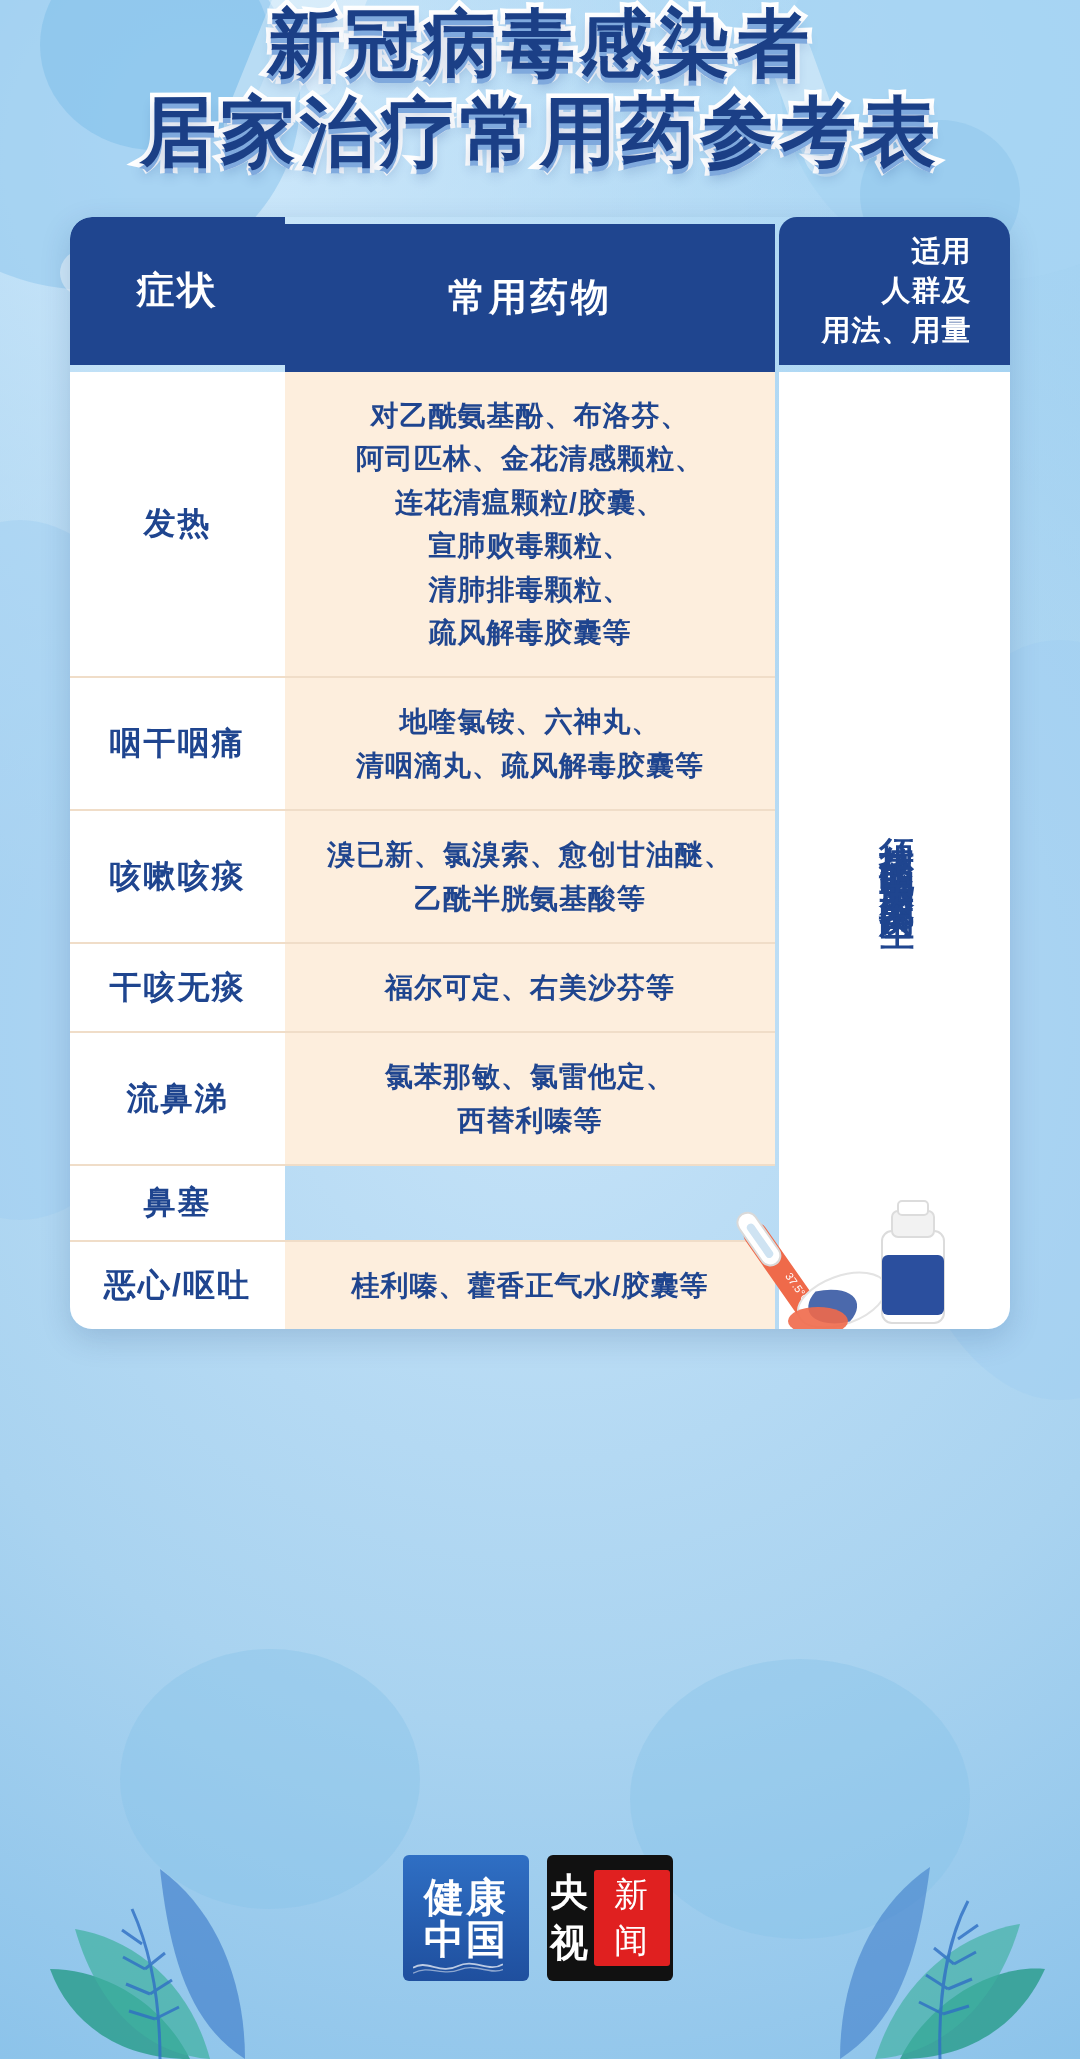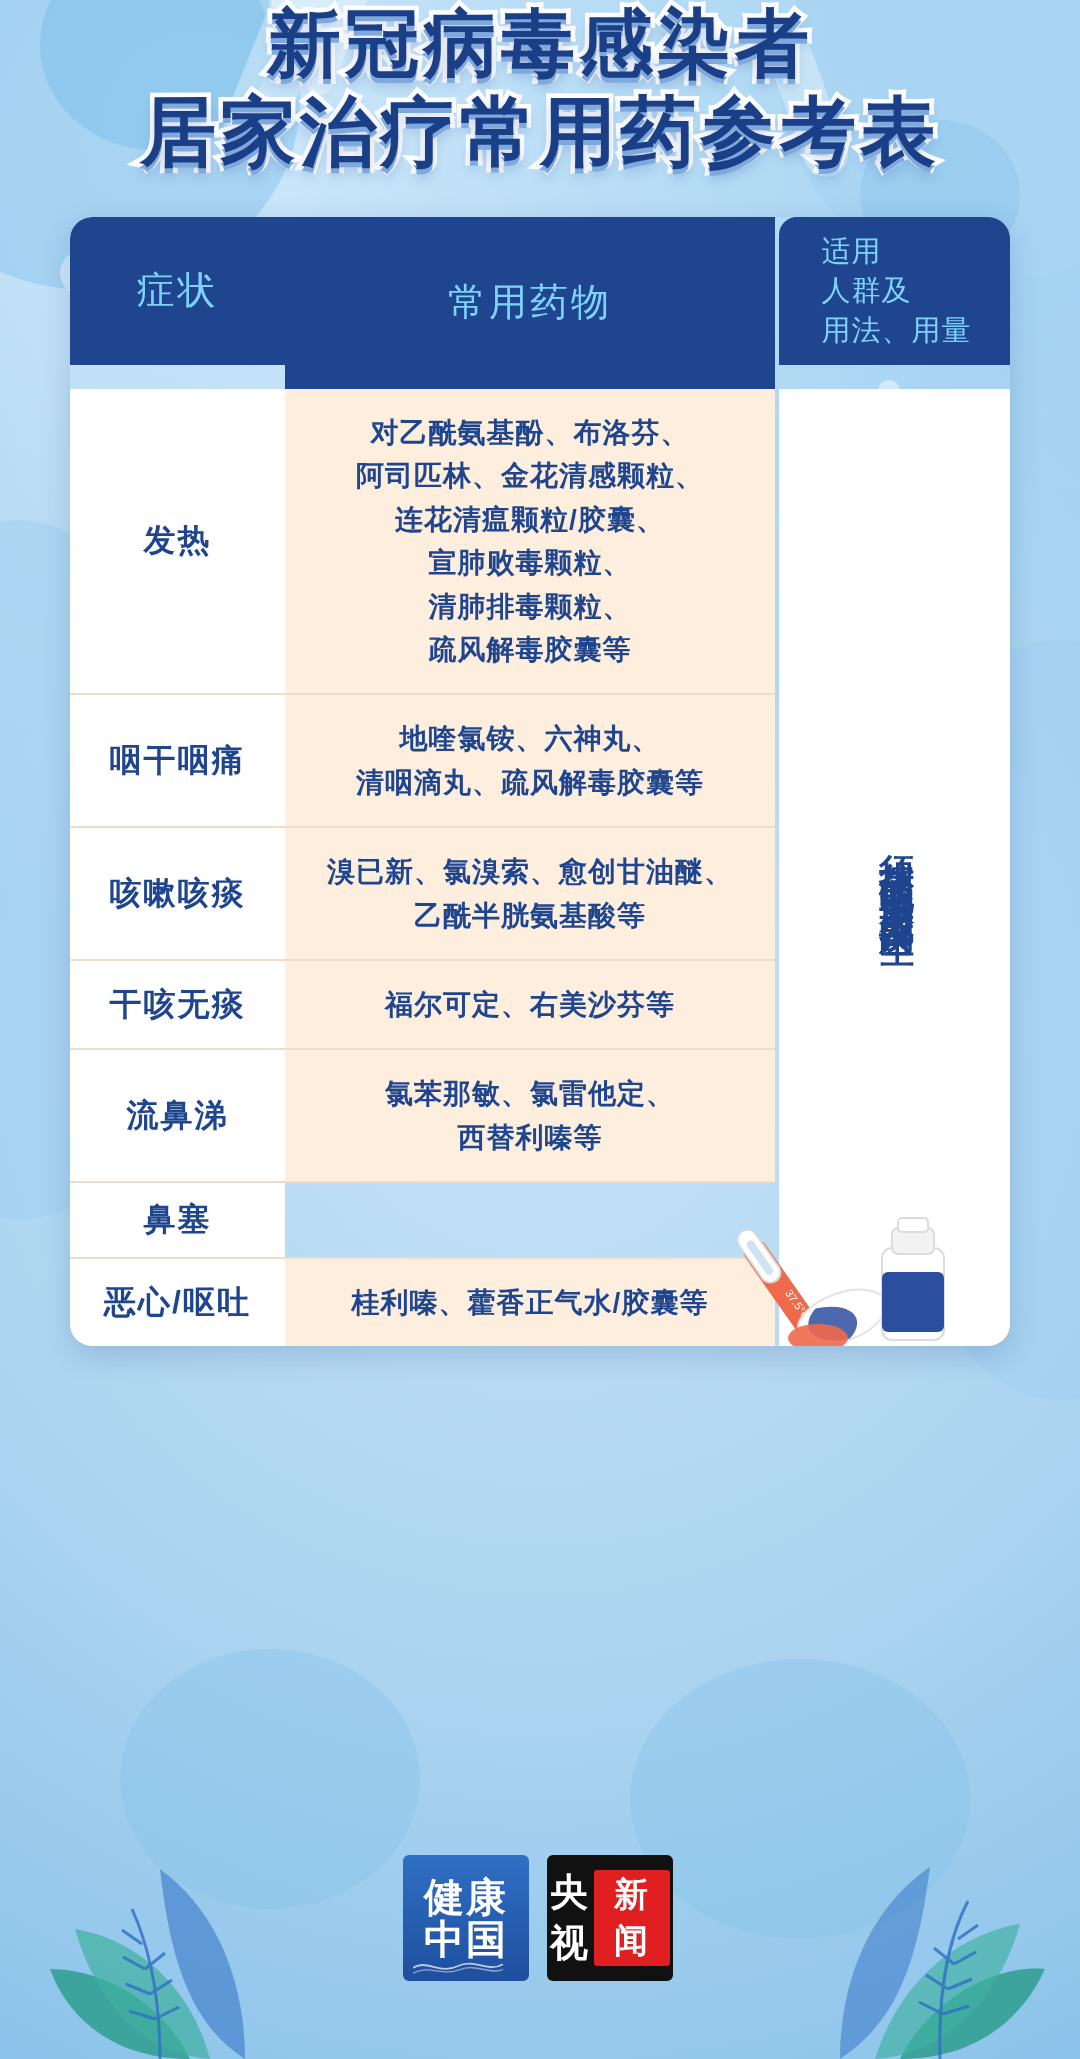--- a/index.html
+++ b/index.html
@@ -85,26 +85,26 @@
     border-radius: 22px;
     overflow: hidden;
     box-shadow: 0 10px 30px rgba(23,54,110,.18);
   }
   .t-row {
     display: flex;
     align-items: stretch;
   }
   .head .cell {
     background: #1f458f;
-    color: #7dd3fc;
-    font-weight: normal;
-    display: flex;
-    align-items: center;
-    justify-content: center;
-    text-align: left;
+    color: #ffffff;
+    font-weight: bold;
+    display: flex;
+    align-items: center;
+    justify-content: center;
+    text-align: right;
   }
   .head .c1 { font-size: 38px; letter-spacing: 3px; }
   .head .c2 { font-size: 38px; letter-spacing: 3px; }
   .head .c3 { font-size: 29px; line-height: 1.35; letter-spacing: 1px; }
 
   .c1 { width: 215px; flex: 0 0 215px; }
   .c2 { width: 490px; flex: 0 0 490px; }
   .c3 { width: 235px; flex: 0 0 235px; }
 
   .head .c1 { border-top-left-radius: 22px; }
@@ -248,21 +248,21 @@
   }
   .logo-cctv .top {
     color: #ffffff;
     font-weight: bold;
     font-size: 38px;
     letter-spacing: 2px;
   }
   .logo-cctv .bot {
     background: #e02020;
     color: #ffffff;
-    font-weight: bold;
+    font-weight: normal;
     font-size: 34px;
     letter-spacing: 2px;
     padding: 2px 20px;
     border-radius: 3px;
   }
 </style>
 </head>
 <body>
 
 <div class="poster">
@@ -285,21 +285,21 @@
 
   <div class="title-wrap">
     <div class="title-line">新冠病毒感染者</div>
     <div class="title-line second">居家治疗常用药参考表</div>
   </div>
 
   <div class="table-card">
 
     <div class="t-row head">
       <div class="cell c1" style="height:148px;">症状</div>
-      <div class="cell c2" style="height:172px;">常用药物</div>
+      <div class="cell c2" style="height:148px;margin-top:7px;">常用药物</div>
       <div class="cell c3" style="height:148px;white-space:pre-line;">适用
 人群及
 用法、用量</div>
     </div>
 
     <div class="body-wrap">
       <div class="left-block">
 
         <div class="data-row">
           <div class="sym">发热</div>

